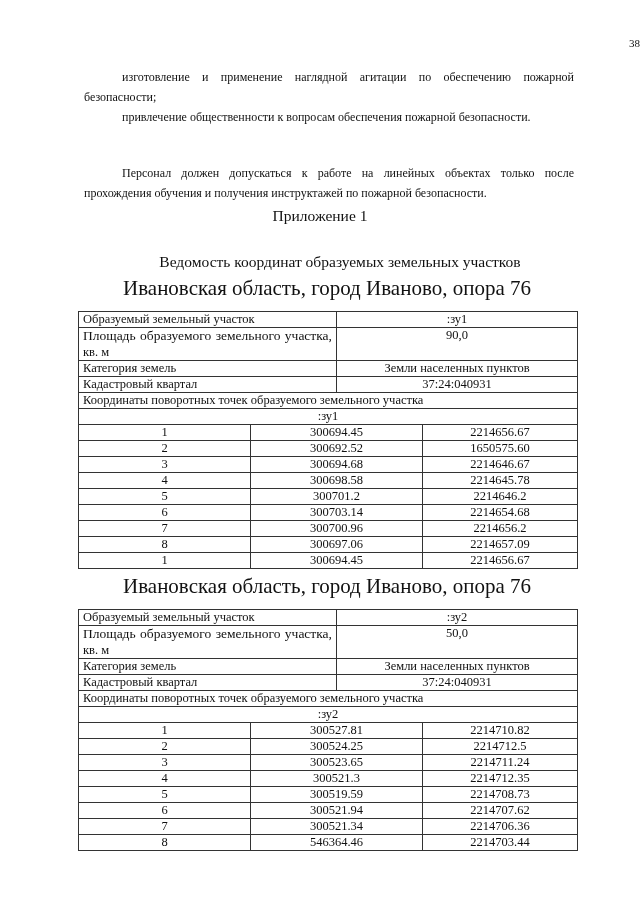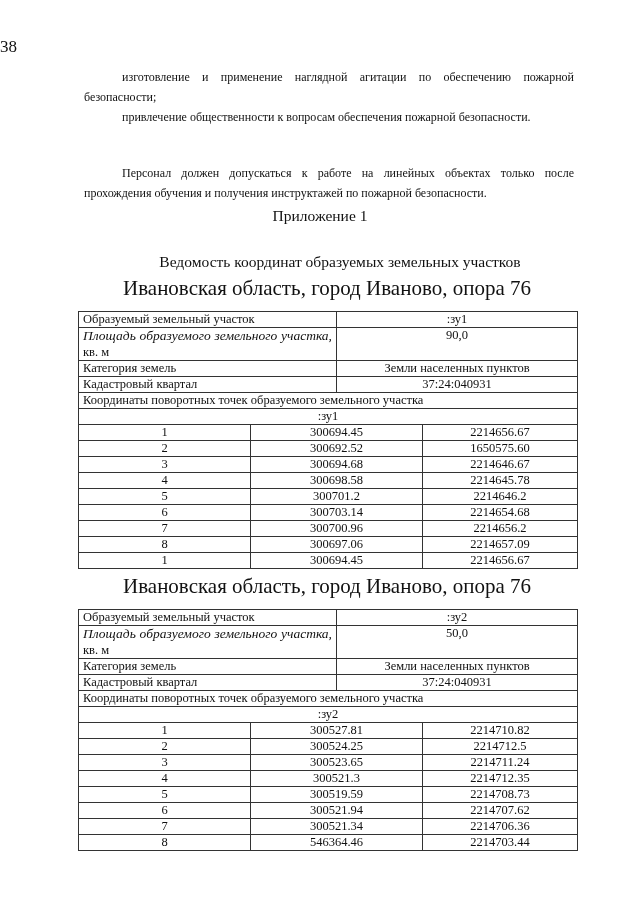--- a/index.html
+++ b/index.html
@@ -1,29 +1,29 @@
 <!DOCTYPE html>
 <html><head>
 <meta charset="utf-8">
 <style>
   html, body { margin: 0; padding: 0; background: #ffffff; }
   body { width: 640px; height: 905px; position: relative; overflow: hidden;
          font-family: "Liberation Serif", "DejaVu Serif", serif; color: #111; }
-  .page-num { position: absolute; top: 37px; left: 0; width: 100%; text-align: left; font-size: 17px; }
+  .page-num { position: absolute; top: 37px; left: 0; width: 100%; text-align: right; font-size: 11px; }
   .para { position: absolute; left: 84px; width: 490px; font-size: 12px; line-height: 19.5px;
           text-align: justify; text-align-last: left; }
   .para .ind { display: inline-block; width: 38px; }
   .center { position: absolute; left: 0; width: 640px; text-align: center; font-size: 15.5px; }
   .region { position: absolute; left: 123px; font-size: 21px; }
   table.grid { position: absolute; left: 78px; width: 499px; border-collapse: collapse;
                font-size: 12.5px; line-height: 14px; table-layout: fixed; }
   table.grid td { border: 1px solid #333; padding: 0 4px; height: 15px; vertical-align: top; }
   td.c { text-align: center; }
   td.l { text-align: left; }
-  .just { text-align: justify; text-align-last: justify; display: block; font-style: italic; }
+  .just { text-align: justify; text-align-last: justify; display: block; }
 </style>
 </head>
 <body>
 
 <div class="page-num">38</div>
 
 <div class="para" style="top:68px;">
   <span class="ind"></span><span>изготовление и применение наглядной агитации по обеспечению</span>
   <span>пожарной безопасности;</span>
 </div>

